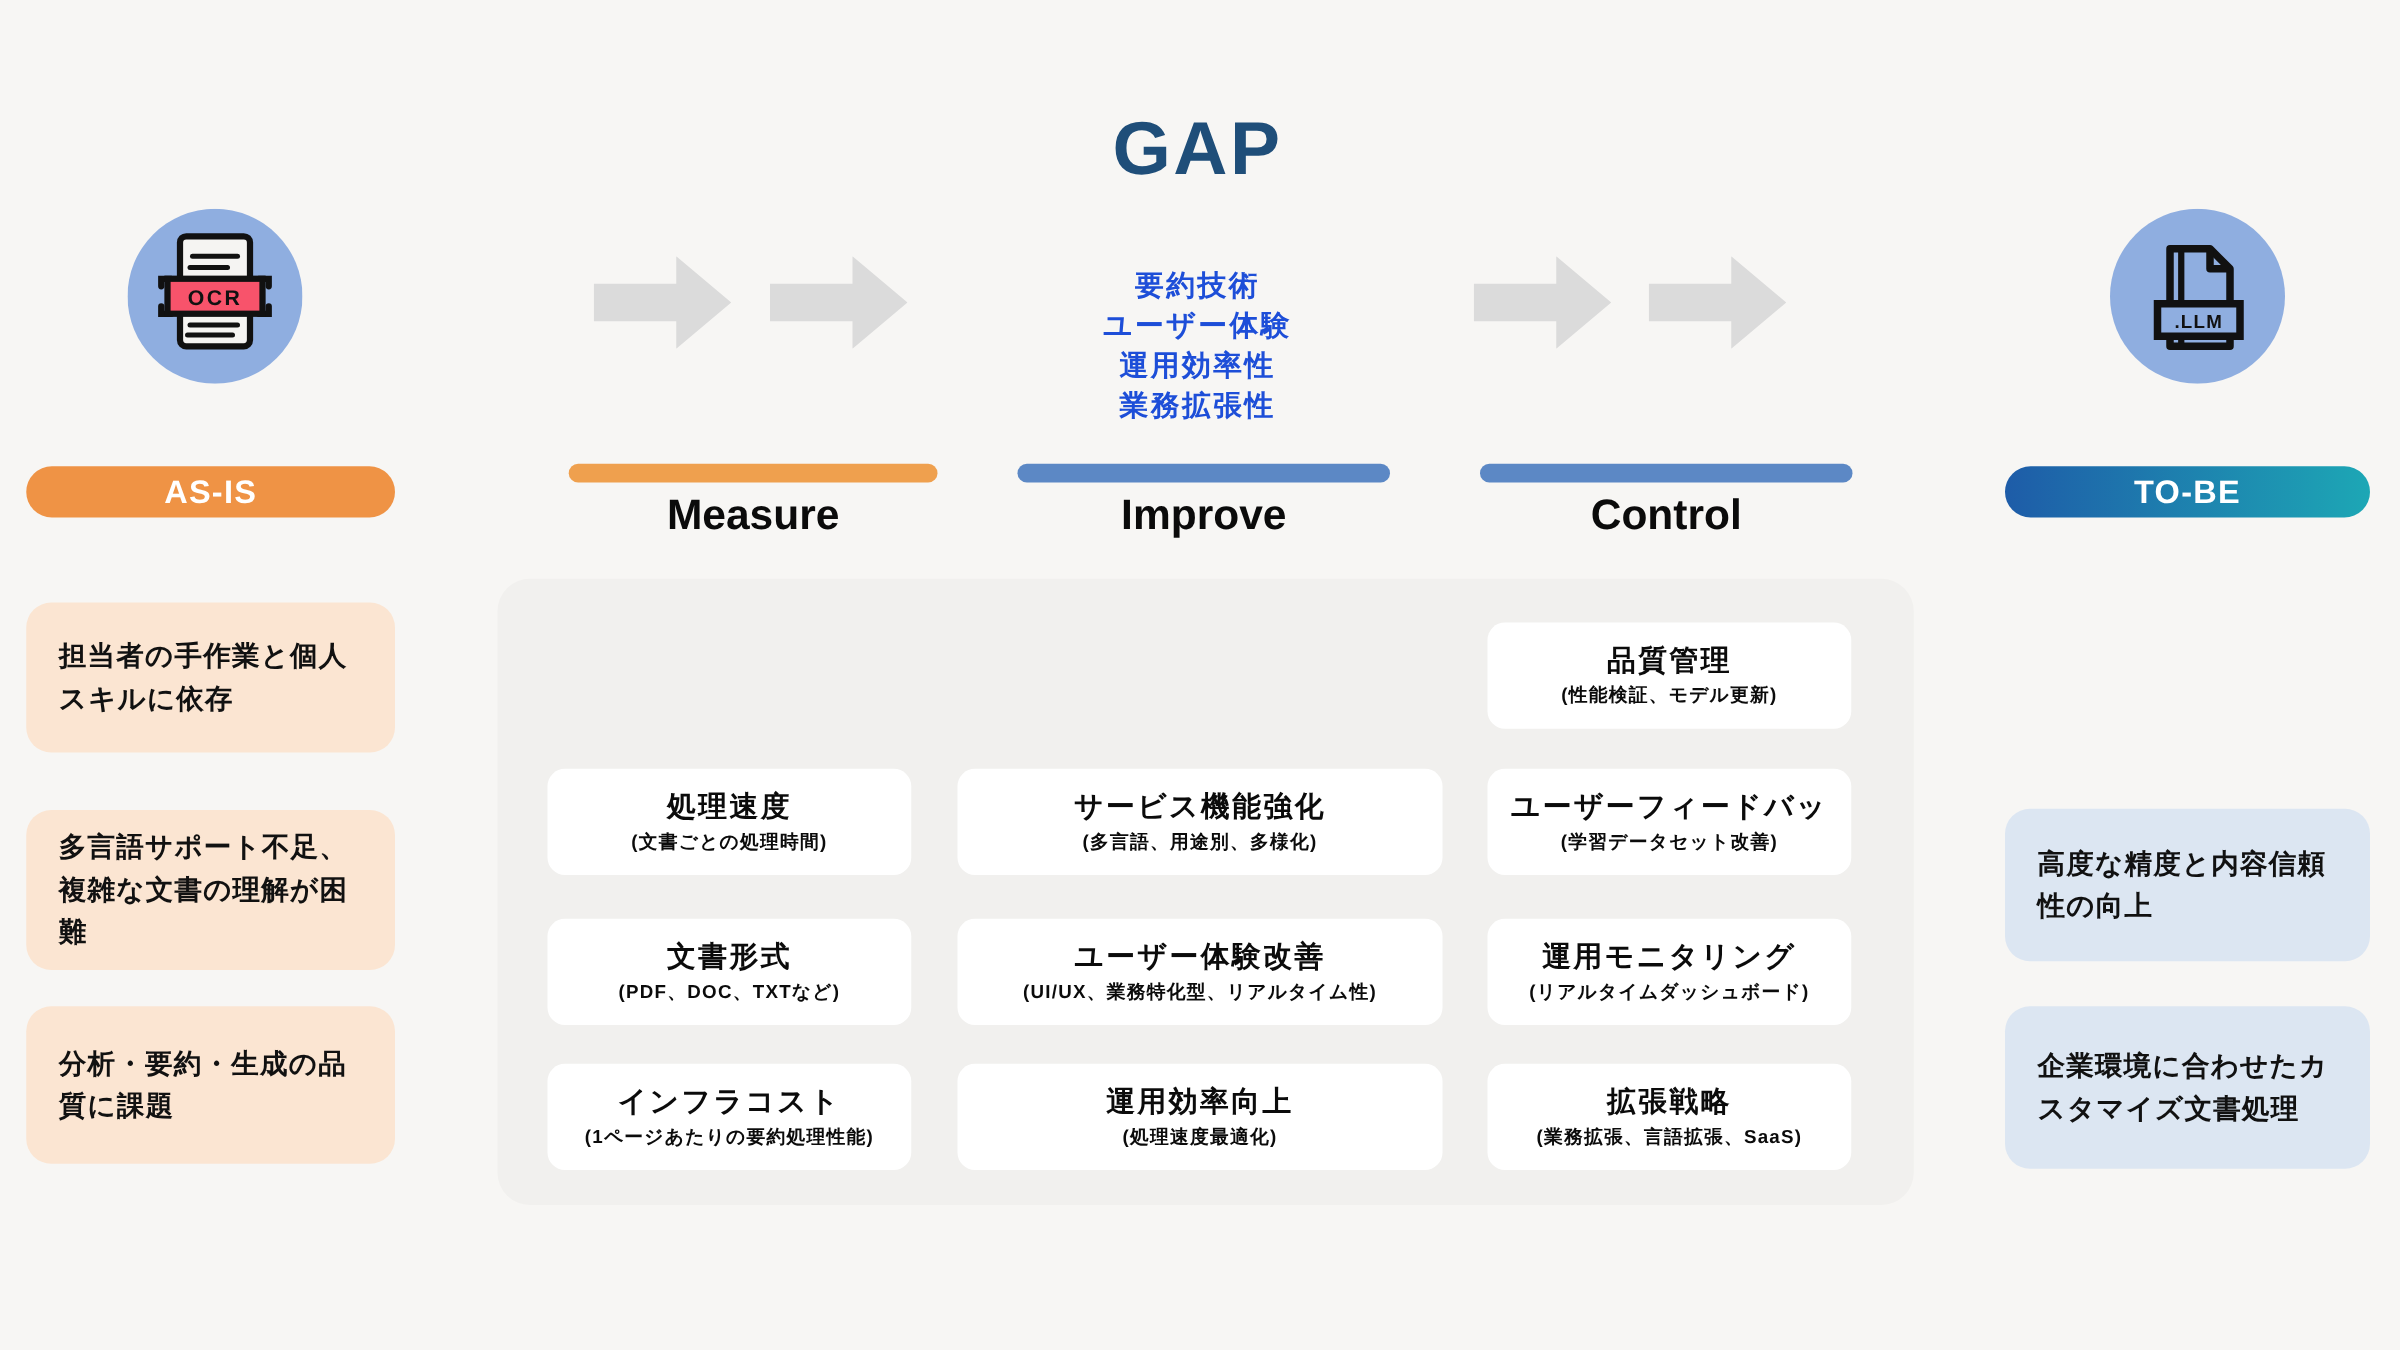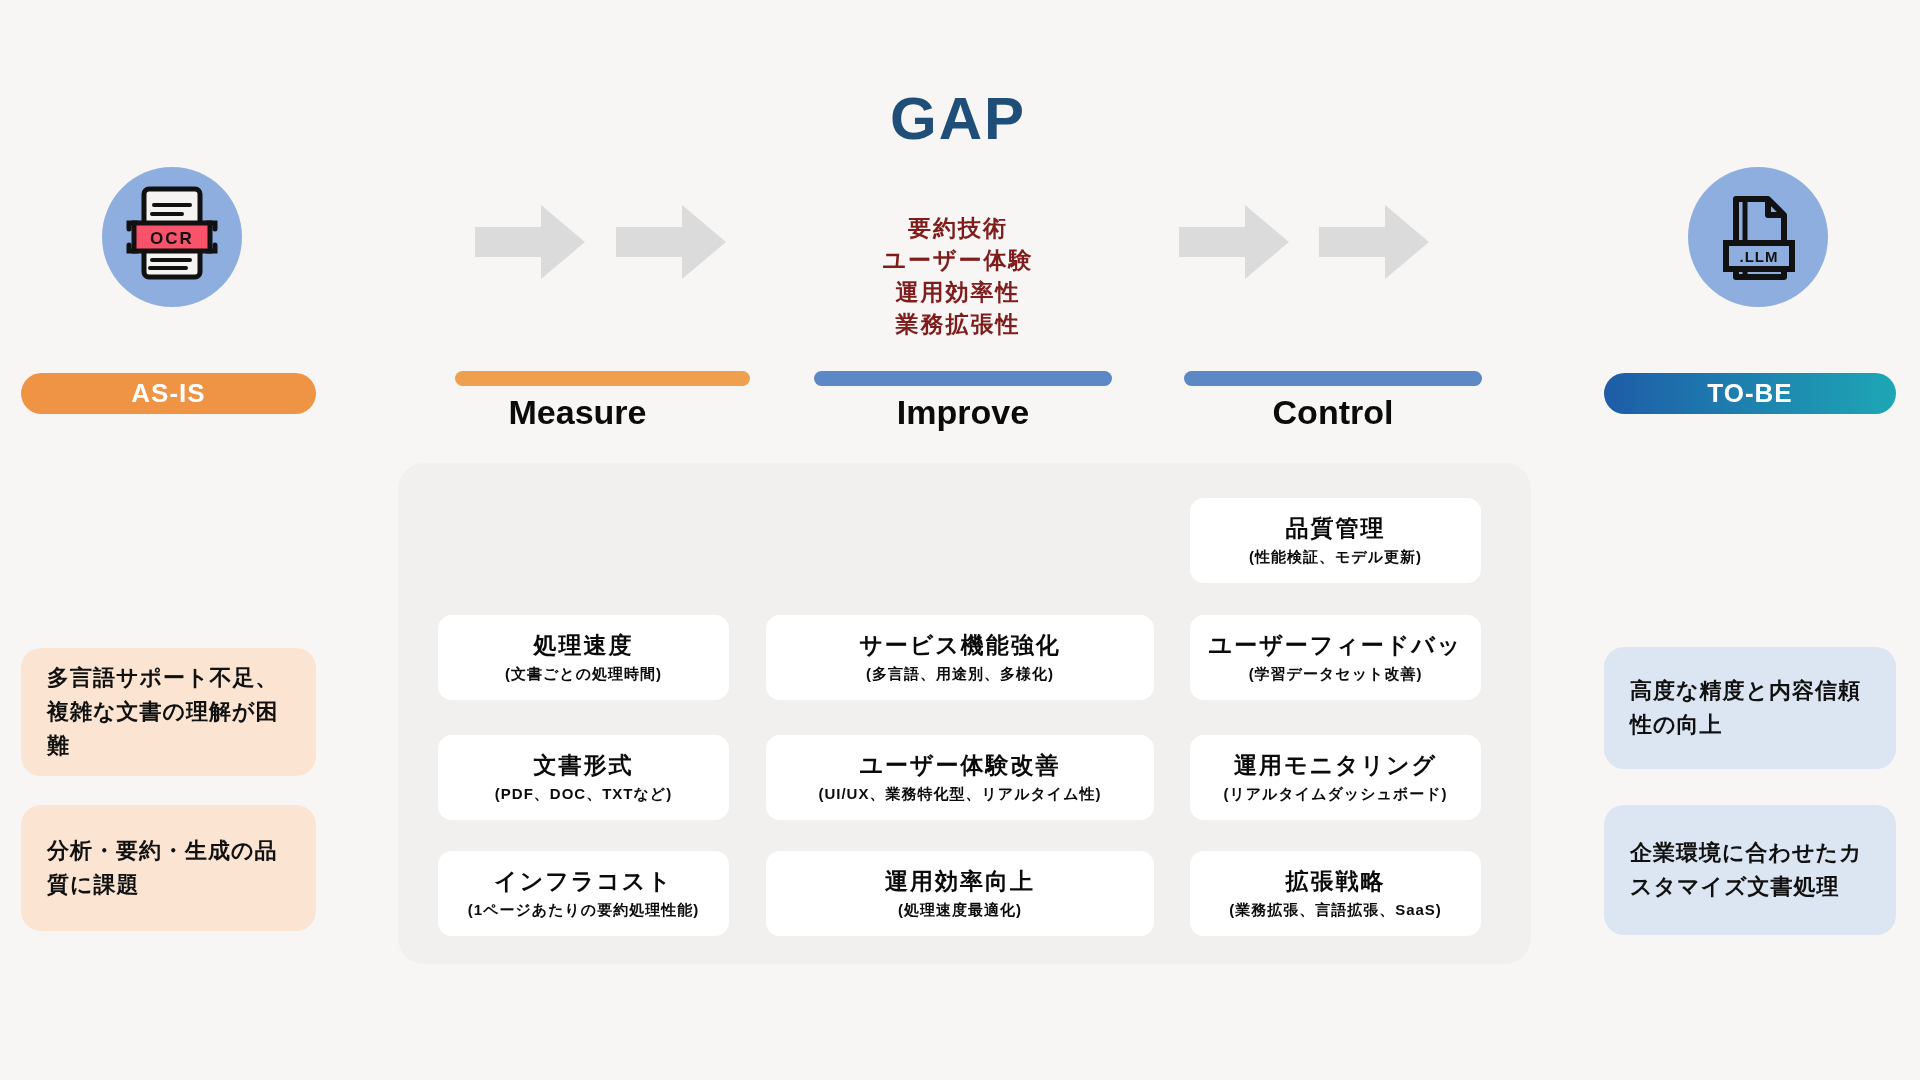--- a/index.html
+++ b/index.html
@@ -9,21 +9,21 @@
     --measure-bar:#EFA04E; --improve-bar:#5C88C5; --control-bar:#5C88C5;
     --icon-circle:#8FAEE0; --ocr-band:#F8536B; --arrow:#DBDBDB;
   }
   html,body{margin:0;padding:0;}
   body{background:var(--page-bg);font-family:"Liberation Sans","DejaVu Sans",sans-serif;}
   .stage{position:relative;width:1920px;height:1080px;background:var(--page-bg);overflow:hidden;}
 
   .gap-title{position:absolute;left:808px;top:84px;width:300px;text-align:center;
     font-size:60px;font-weight:800;color:var(--gap-title);letter-spacing:2px;}
   .gap-list{position:absolute;left:778px;top:212px;width:360px;text-align:center;}
-  .gap-list .gap-item{font-size:23px;font-weight:700;color:#7f1d1d;line-height:32px;letter-spacing:2px;}
+  .gap-list .gap-item{font-size:23px;font-weight:700;color:#1d4ed8;line-height:32px;letter-spacing:2px;}
 
   .arrow{position:absolute;width:110px;height:74px;}
   .arrow svg{display:block;width:100%;height:100%;}
   .arrow polygon{fill:var(--arrow);}
 
   .icon-circle{position:absolute;width:140px;height:140px;}
   .icon-circle svg{display:block;width:100%;height:100%;}
   .circle-bg{fill:var(--icon-circle);}
   .ocr-band-rect{fill:var(--ocr-band);}
 
@@ -41,21 +41,21 @@
   .pre{white-space:pre-line;}
 
   .panel{position:absolute;left:398px;top:463px;width:1133px;height:501px;border-radius:26px;background:var(--panel);}
 
   .col-bar{position:absolute;top:371px;height:15px;border-radius:8px;}
   .bar-measure{left:455px;width:295px;background:var(--measure-bar);}
   .bar-improve{left:814px;width:298px;background:var(--improve-bar);}
   .bar-control{left:1184px;width:298px;background:var(--control-bar);}
   .col-label{position:absolute;top:390px;height:44px;display:flex;align-items:center;justify-content:center;
     font-size:34px;font-weight:800;color:#0b0b0b;}
-  .label-measure{left:430px;width:295px;text-align:right;}
+  .label-measure{left:455px;width:295px;text-align:right;}
   .label-improve{left:814px;width:298px;}
   .label-control{left:1184px;width:298px;}
 
   .card{position:absolute;height:85px;background:var(--card-bg);border-radius:14px;
     display:flex;flex-direction:column;align-items:center;justify-content:center;text-align:center;}
   .card .card-title{font-size:23px;font-weight:700;color:#0b0b0b;letter-spacing:2px;line-height:1.2;}
   .card .card-subtitle{font-size:15px;font-weight:700;color:#0b0b0b;letter-spacing:1px;margin-top:5px;line-height:1.2;}
   .col-m{left:438px;width:291px;}
   .col-i{left:766px;width:388px;}
   .col-c{left:1190px;width:291px;}
@@ -103,20 +103,23 @@
       <line x1="50" y1="47" x2="80" y2="47" stroke="#111" stroke-width="4" stroke-linecap="round"></line>
       <path d="M27,62 v-6 h8 M105,56 h8 v6 M27,78 v6 h8 M113,78 v6 h-8" fill="none" stroke="#111" stroke-width="5" stroke-linecap="round"></path>
       <rect class="ocr-band-rect" x="32" y="56" width="76" height="28" stroke="#111" stroke-width="5"></rect>
       <text x="70" y="77" text-anchor="middle" font-size="17" font-weight="bold" fill="#111" letter-spacing="2">OCR</text>
       <line x1="50" y1="93" x2="88" y2="93" stroke="#111" stroke-width="4" stroke-linecap="round"></line>
       <line x1="48" y1="101" x2="84" y2="101" stroke="#111" stroke-width="4" stroke-linecap="round"></line>
     </svg>
   </div>
   <div class="pill pill-asis">
     <span>AS-IS</span>
+  </div>
+  <div class="side-box asis-box" style="top:482px;height:120px;">
+    <span>担当者の手作業と個人スキルに依存</span>
   </div>
   <div class="side-box asis-box" style="top:648px;height:128px;">
     <span>多言語サポート不足、複雑な文書の理解が困難</span>
   </div>
   <div class="side-box asis-box" style="top:805px;height:126px;">
     <span>分析・要約・生成の品質に課題</span>
   </div>
 
   <div class="panel"></div>
 

